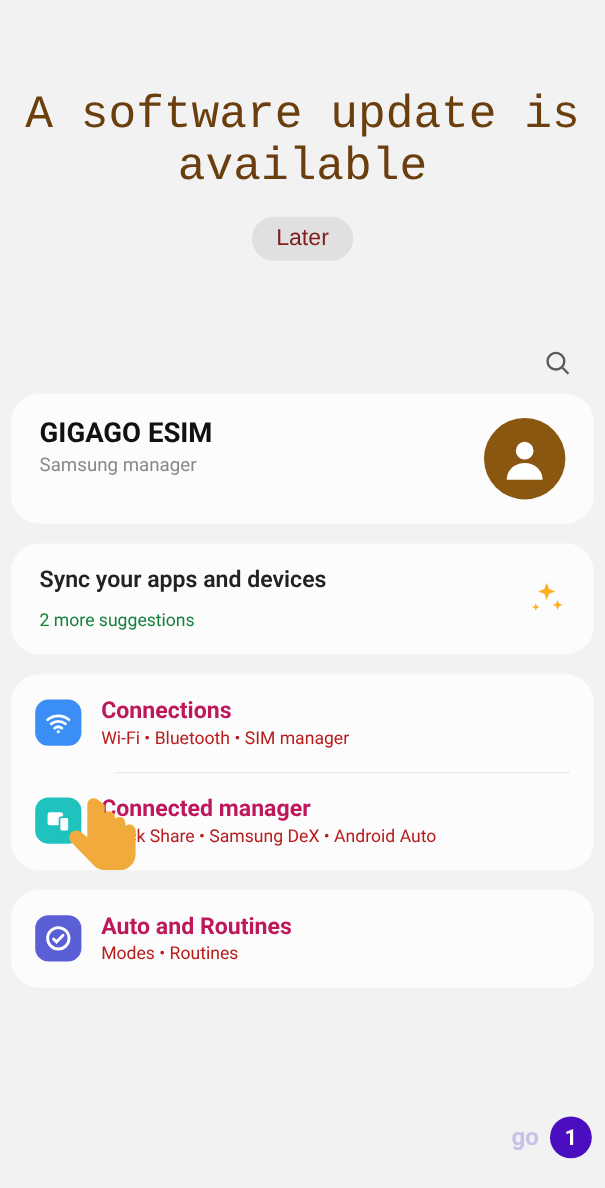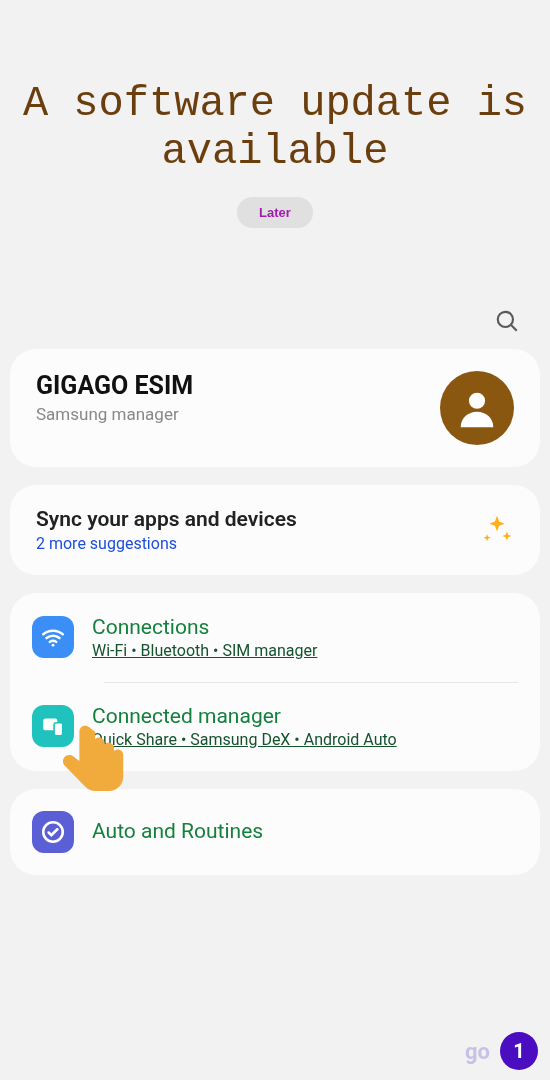--- a/index.html
+++ b/index.html
@@ -26,23 +26,23 @@
   .header-buttons {
     display: flex;
     justify-content: center;
     gap: 14px;
   }
   .pill-btn {
     background: #e0e0e0;
     border: none;
     border-radius: 20px;
     padding: 8px 22px;
-    font-size: 13px;
-    font-weight: 700;
-    color: #a21caf;
+    font-size: 21px;
+    font-weight: 400;
+    color: #7f1d1d;
     cursor: pointer;
   }
   .search-row {
     display: flex;
     justify-content: flex-end;
     padding: 50px 30px 15px 30px;
   }
   .search-icon {
     width: 26px;
     height: 26px;
@@ -81,25 +81,25 @@
   .suggest-card {
     display: flex;
     align-items: center;
     justify-content: space-between;
   }
   .suggest-left { flex: 1; }
   .suggest-title {
     font-size: 21px;
     font-weight: 600;
     color: #222;
-    margin-bottom: 3px;
+    margin-bottom: 14px;
   }
   .suggest-sub {
     font-size: 16px;
-    color: #1d4ed8;
+    color: #15803d;
   }
   .sparkle-icon {
     width: 34px;
     height: 34px;
     color: #ffb020;
   }
   .list-card {
     padding: 0;
   }
   .list-item {
@@ -129,43 +129,42 @@
     flex-shrink: 0;
     color: #fff;
   }
   .bg-blue { background: #3a8ef6; }
   .bg-teal { background: #1fc2bd; }
   .bg-indigo { background: #5b5fd6; }
   .bg-purple { background: #b58ef2; }
   .item-text { flex: 1; }
   .item-title {
     font-size: 21px;
-    font-weight: 400;
-    color: #15803d;
+    font-weight: 700;
+    color: #be185d;
     margin-bottom: 2px;
   }
   .item-sub {
     font-size: 16px;
-    color: #14532d;
-    text-decoration: underline;
+    color: #b91c1c;
   }
   .tap-hand {
     position: absolute;
     left: 58px;
     top: 718px;
     width: 72px;
     height: 92px;
     color: #f0ab3c;
     z-index: 20;
     pointer-events: none;
   }
   .footer-badges {
     position: absolute;
     right: 12px;
-    bottom: 10px;
+    bottom: 27px;
     display: flex;
     align-items: center;
     gap: 10px;
   }
   .go-badge {
     font-size: 22px;
     font-weight: 700;
     color: #c8c0e8;
   }
   .step-badge {
@@ -255,20 +254,21 @@
 <div class="card list-card">
   <div class="list-item">
     <div class="item-icon bg-indigo">
       <svg width="26" height="26" viewBox="0 0 24 24" fill="none" stroke="#fff" stroke-width="2.4" stroke-linecap="round">
         <circle cx="12" cy="12" r="9"></circle>
         <path d="M8 12.5l2.5 2.5L16 9.5"></path>
       </svg>
     </div>
     <div class="item-text">
       <div class="item-title">Auto and Routines</div>
+      <div class="item-sub">Modes • Routines</div>
     </div>
   </div>
 </div>
 
 <svg class="tap-hand" viewBox="0 0 64 80" fill="currentColor">
   <path d="M24 6c-3 0-5 2.4-5 5.4v26l-5.5-4.3c-2.4-1.9-6-1.5-7.9.9-1.9 2.4-1.5 6 .9 7.9l18 18.5c2.3 2.4 5.5 3.6 8.8 3.6h12c7 0 12.7-5.7 12.7-12.7V32c0-2.7-2.2-4.9-4.9-4.9-1.3 0-2.5.5-3.3 1.3V26c0-2.7-2.2-4.9-4.9-4.9-1.4 0-2.6.6-3.5 1.5v-1.3c0-2.7-2.2-4.9-4.9-4.9-1.4 0-2.6.6-3.5 1.5V11.4C29 8.4 27 6 24 6z"></path>
 </svg>
 
 <div class="footer-badges">
   <div class="go-badge">go</div>

